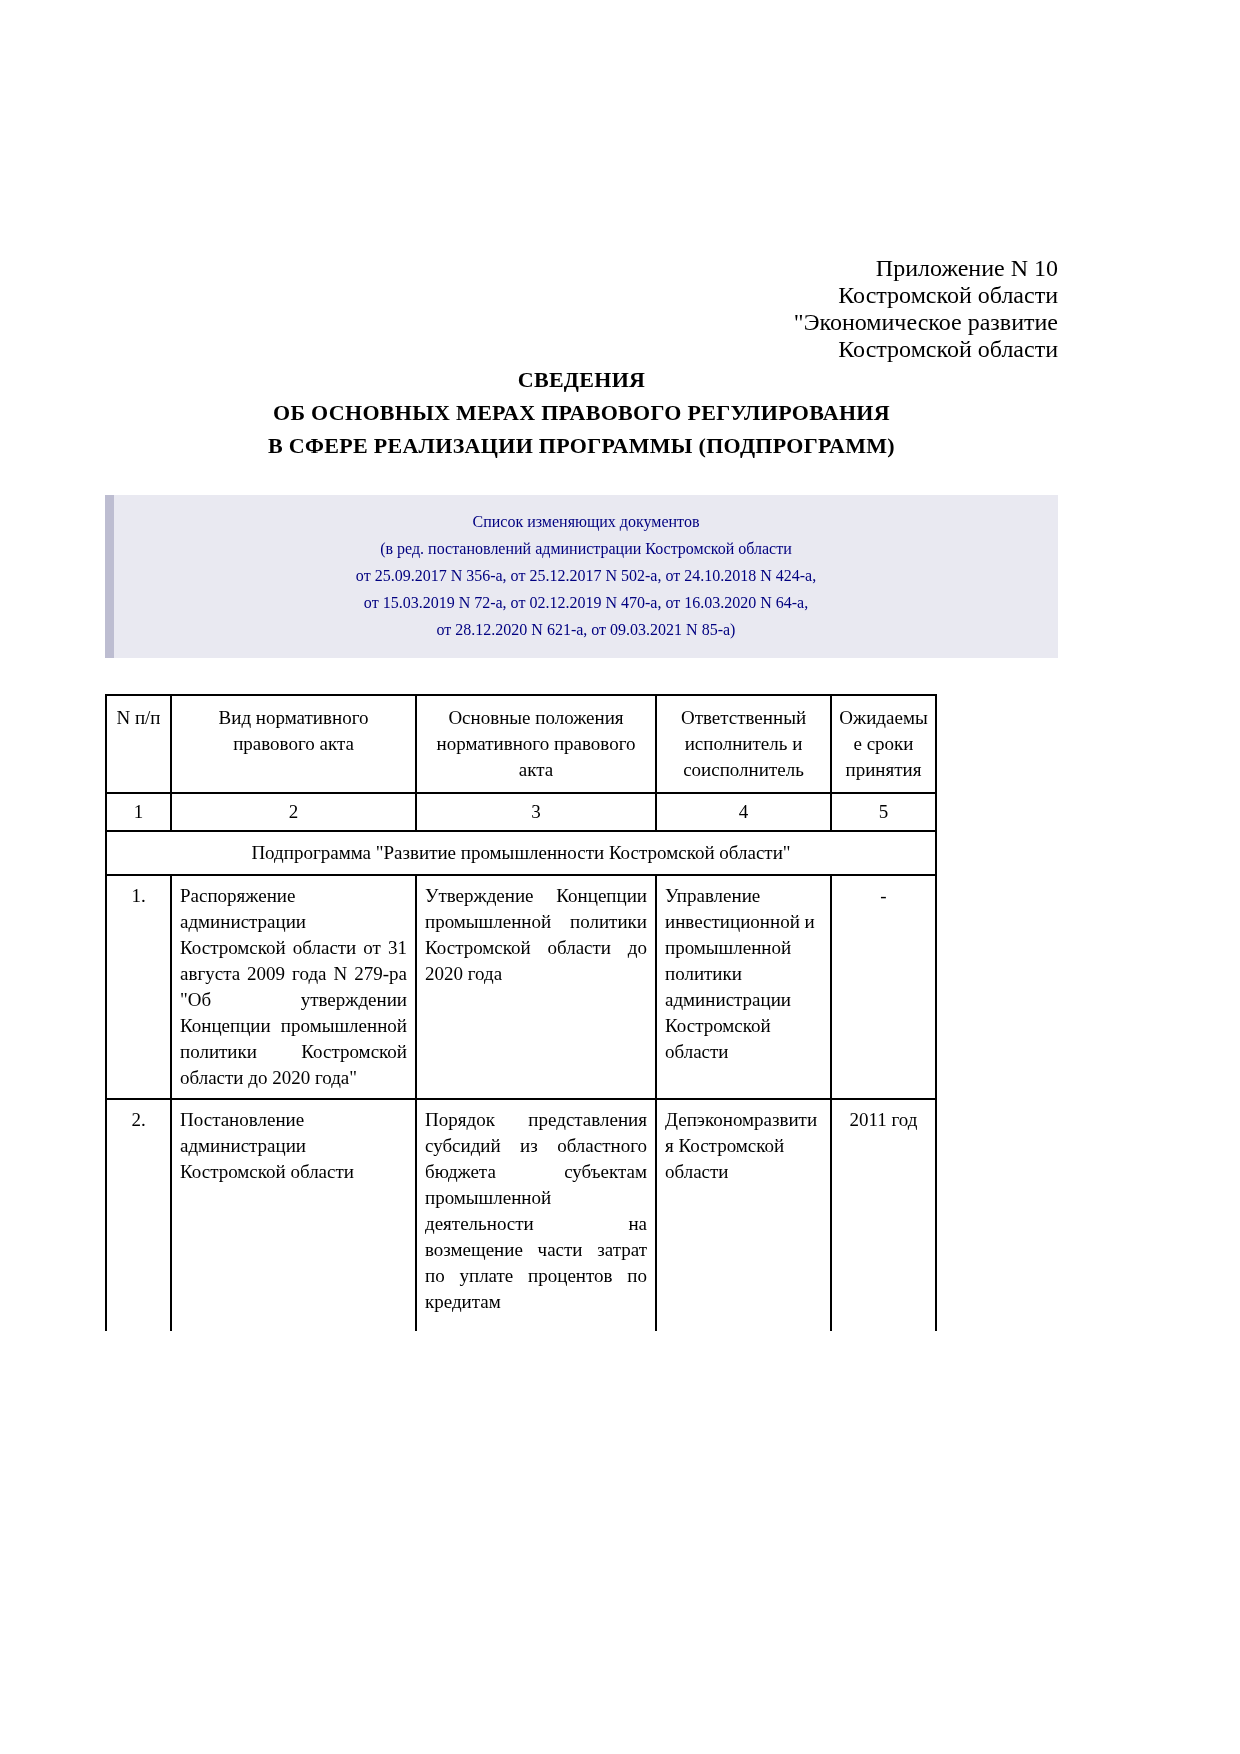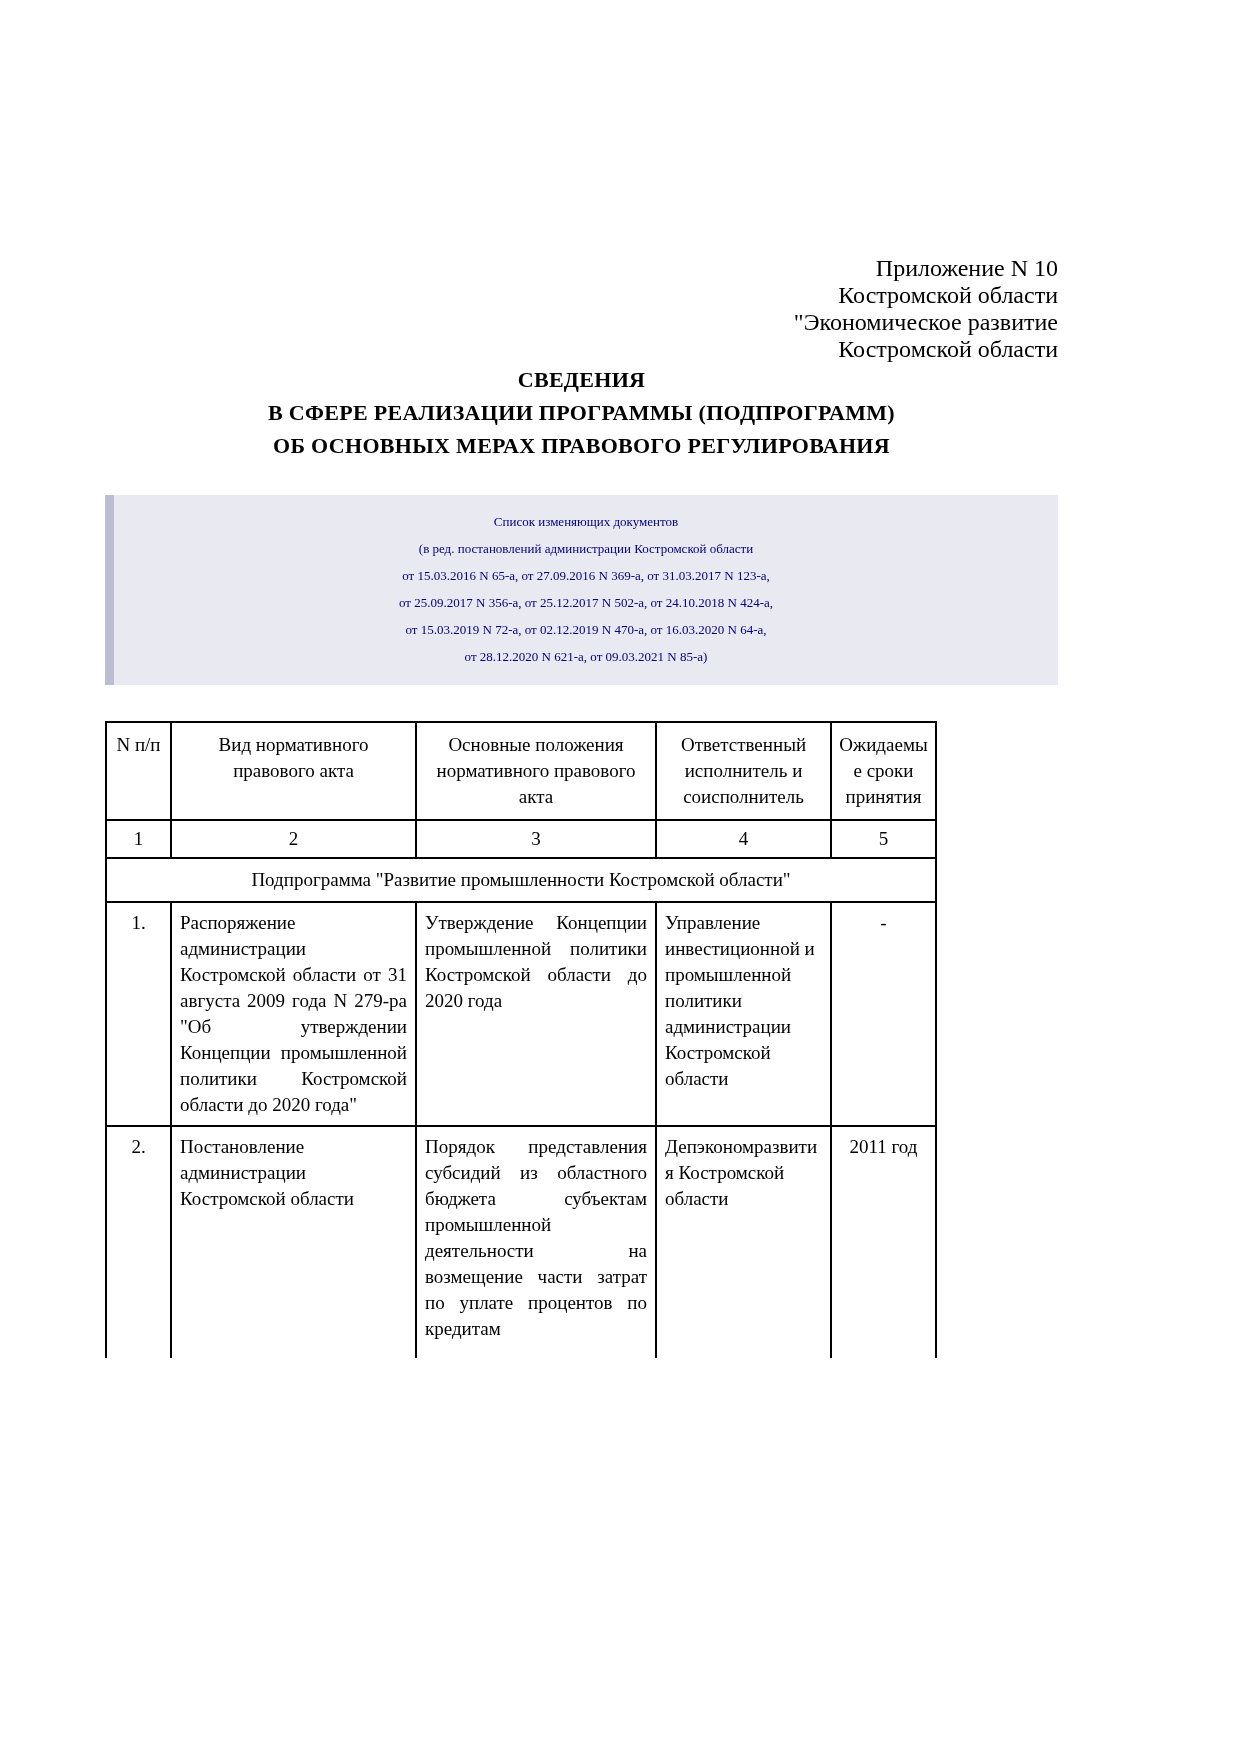--- a/index.html
+++ b/index.html
@@ -30,21 +30,21 @@
     line-height: 33px;
     letter-spacing: 0.3px;
   }
   .amendments {
     margin-top: 33px;
     background: #e9e9f1;
     border-left: 9px solid #bdbdd1;
     padding: 13px 10px 15px 10px;
     text-align: center;
     color: #000080;
-    font-size: 13px;
+    font-size: 16px;
     line-height: 27px;
   }
   table.reg {
     margin-top: 36px;
     border-collapse: collapse;
     table-layout: fixed;
     width: 830px;
   }
   table.reg th, table.reg td {
     border: 2px solid #000000;
@@ -86,28 +86,27 @@
 
   <div class="annex">
     <div>Приложение N 10</div>
     <div>Костромской области</div>
     <div>"Экономическое развитие</div>
     <div>Костромской области</div>
   </div>
 
   <div class="title">
     <div>СВЕДЕНИЯ</div>
+    <div>ОБ ОСНОВНЫХ МЕРАХ ПРАВОВОГО РЕГУЛИРОВАНИЯ</div>
     <div>В СФЕРЕ РЕАЛИЗАЦИИ ПРОГРАММЫ (ПОДПРОГРАММ)</div>
-    <div>ОБ ОСНОВНЫХ МЕРАХ ПРАВОВОГО РЕГУЛИРОВАНИЯ</div>
   </div>
 
   <div class="amendments">
     <div>Список изменяющих документов</div>
     <div>(в ред. постановлений администрации Костромской области</div>
-    <div>от 15.03.2016 N 65-а, от 27.09.2016 N 369-а, от 31.03.2017 N 123-а,</div>
     <div>от 25.09.2017 N 356-а, от 25.12.2017 N 502-а, от 24.10.2018 N 424-а,</div>
     <div>от 15.03.2019 N 72-а, от 02.12.2019 N 470-а, от 16.03.2020 N 64-а,</div>
     <div>от 28.12.2020 N 621-а, от 09.03.2021 N 85-а)</div>
   </div>
 
   <table class="reg">
     <colgroup>
       <col style="width:65px">
       <col style="width:245px">
       <col style="width:240px">

